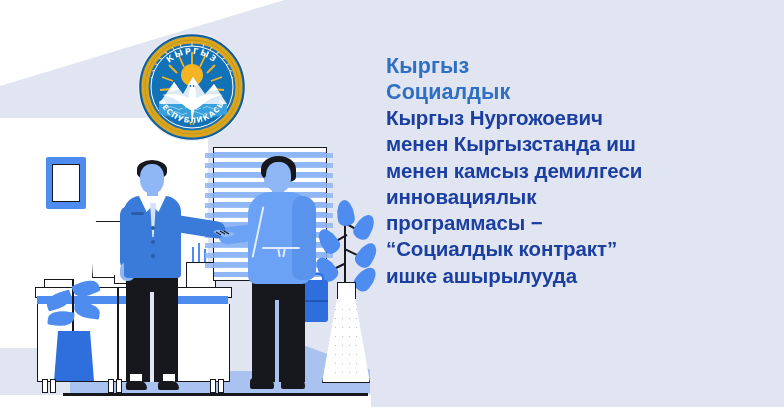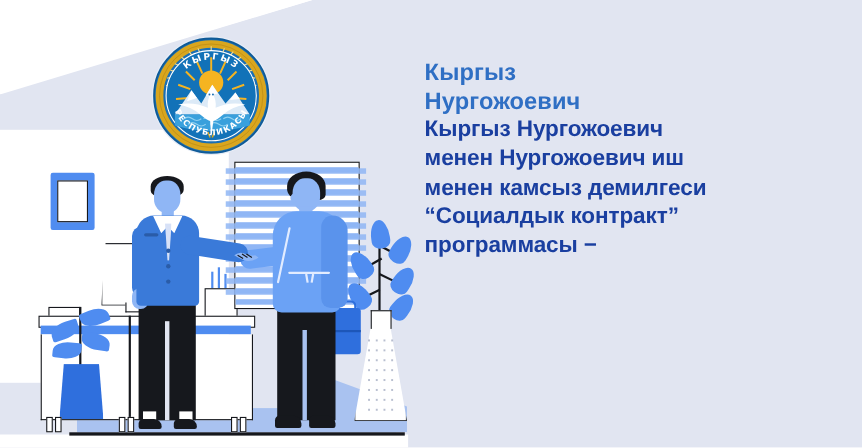--- a/index.html
+++ b/index.html
@@ -375,21 +375,23 @@
 
   <div class="handshake">
     <svg viewBox="0 0 24 15" xmlns="http://www.w3.org/2000/svg">
       <path d="M1 6 q5 -4 10 -1 q4 2 9 1 l3 2 q-5 4 -11 3 q-5 -1 -11 -5 Z" fill="#8fb6f5"></path>
       <path d="M4 6 l5 3 M8 5 l5 3 M12 5 l5 3" stroke="#16181d" stroke-width="1.1" fill="none"></path>
     </svg>
   </div>
 
   <div class="text-panel">
     <div class="title-line">Кыргыз</div>
-    <div class="title-line">Нургожоевич</div>
+    <div class="title-line">Социалдык</div>
     <div class="body-line">Кыргыз Нургожоевич</div>
-    <div class="body-line">менен Нургожоевич иш</div>
+    <div class="body-line">менен Кыргызстанда иш</div>
     <div class="body-line">менен камсыз демилгеси</div>
+    <div class="body-line">инновациялык</div>
+    <div class="body-line">программасы −</div>
     <div class="body-line">“Социалдык контракт”</div>
-    <div class="body-line">программасы −</div>
+    <div class="body-line">ишке ашырылууда</div>
   </div>
 
 </div>
 
 </body></html>

